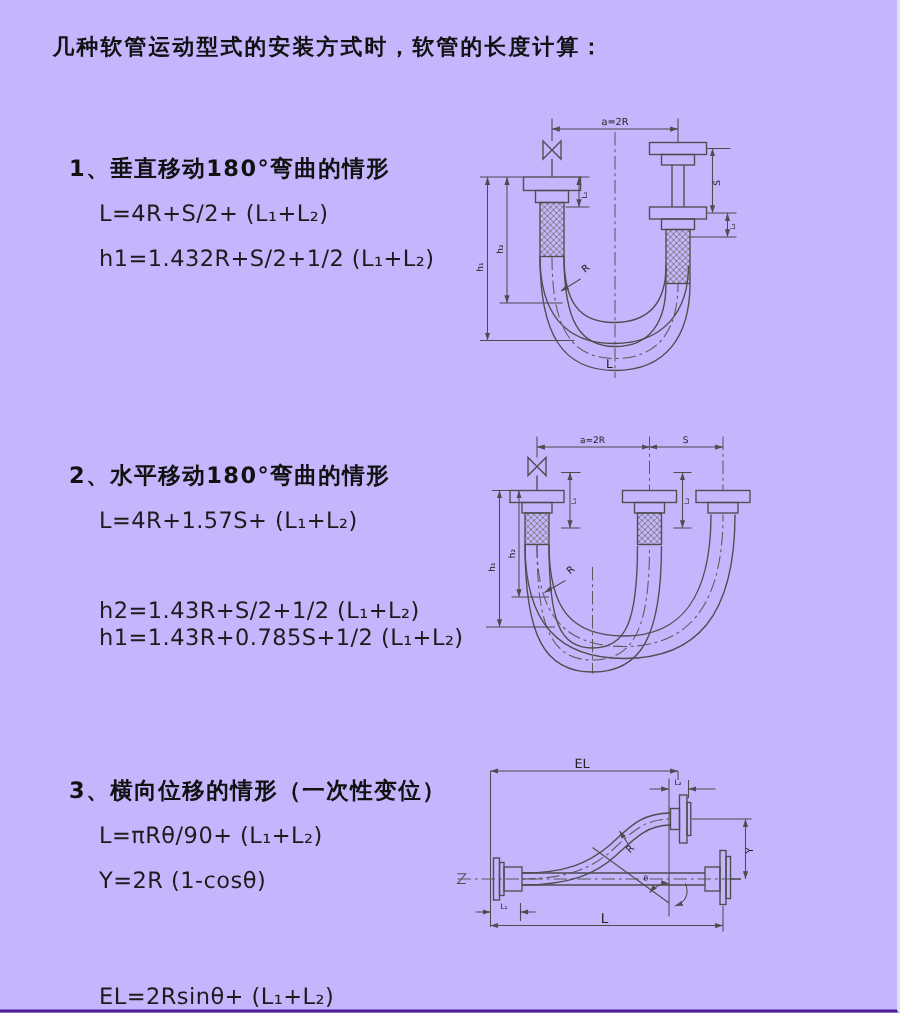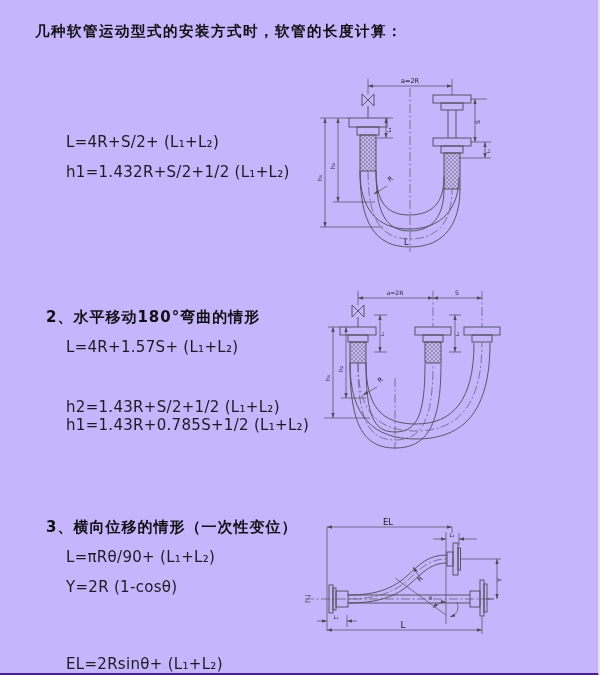--- a/index.html
+++ b/index.html
@@ -35,35 +35,36 @@
   }
   .h1-1{left:46px;top:103px;}
   .f1-0{top:133px;} .f1-1{top:163px;} .f1-2{top:192px;}
   .h2-1{left:46px;top:308px;}
   .f2-0{top:338px;} .f2-1{top:368px;margin-top:48px;} .f2-2{top:398px;}
   .h3-1{left:46px;top:518px;}
   .f3-0{top:548px;} .f3-1{top:578px;} .f3-2{top:607px;margin-top:48px;}
   .dia{position:absolute;}
   .d1{left:303px;top:70px;}
   .d2{left:300px;top:283px;}
-  .d3{left:300px;top:518px;text-decoration:underline;}
+  .d3{left:300px;top:505px;text-decoration:underline;}
   svg{display:block;}
   svg .ln{stroke:#4d4d4d;fill:none;stroke-width:0.9;}
   svg .thin{stroke:#4d4d4d;fill:none;stroke-width:0.7;}
   svg .cl{stroke:#5a5a5a;fill:none;stroke-width:0.7;stroke-dasharray:9 2.5 2 2.5;}
   svg .lbl{font-family:"DejaVu Sans",sans-serif;fill:#222;stroke:none;}
   svg .ht{stroke:#4d4d4d;stroke-width:0.9;}
 </style>
 </head>
 <body>
 
 <div class="page">
 
   <div class="title">几种软管运动型式的安装方式时，软管的长度计算：</div>
 
+  <div class="sec-heading h1-1">1、垂直移动180°弯曲的情形</div>
   <div class="formula f1-0">L=4R+S/2+ (L₁+L₂)</div>
   <div class="formula f1-1">h1=1.432R+S/2+1/2 (L₁+L₂)</div>
 
   <div class="sec-heading h2-1">2、水平移动180°弯曲的情形</div>
   <div class="formula f2-0">L=4R+1.57S+ (L₁+L₂)</div>
   <div class="formula f2-1">h1=1.43R+0.785S+1/2 (L₁+L₂)</div>
   <div class="formula f2-2">h2=1.43R+S/2+1/2 (L₁+L₂)</div>
 
   <div class="sec-heading h3-1">3、横向位移的情形（一次性变位）</div>
   <div class="formula f3-0">L=πRθ/90+ (L₁+L₂)</div>

